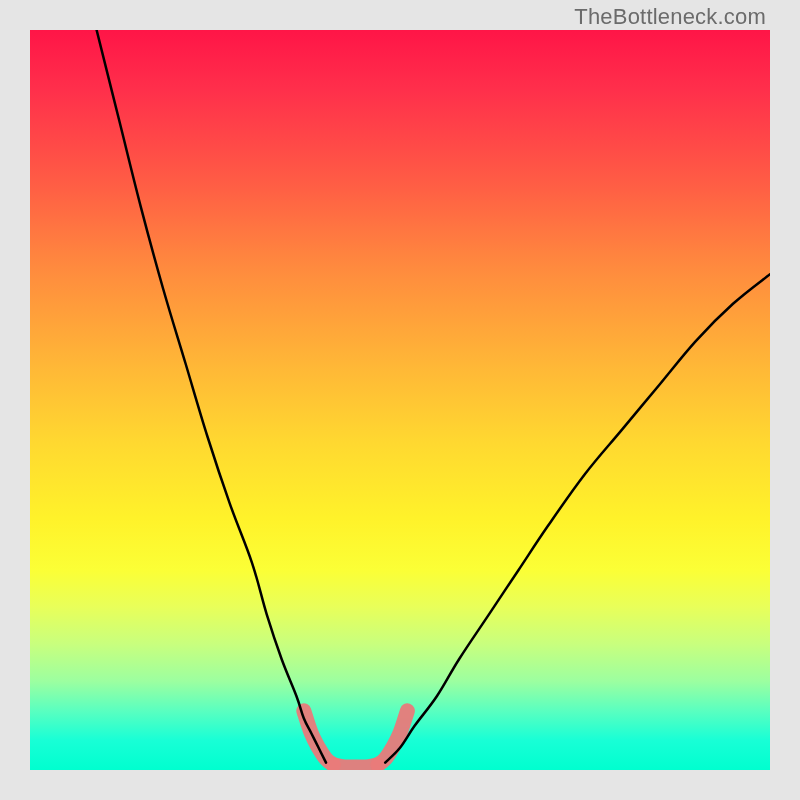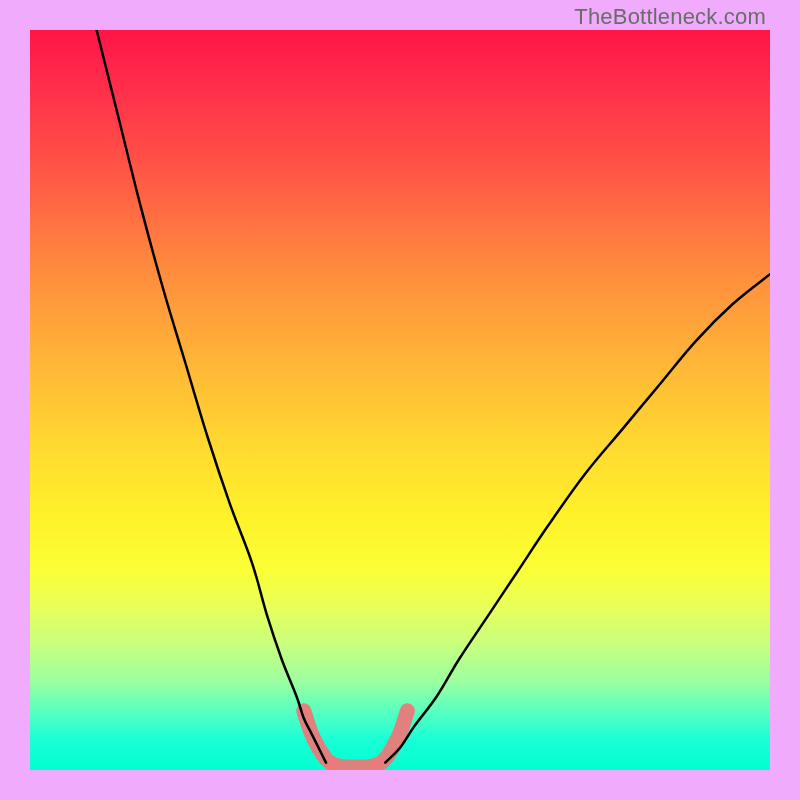--- a/index.html
+++ b/index.html
@@ -7,21 +7,21 @@
     padding: 0;
     width: 800px;
     height: 800px;
     background: #000;
     overflow: hidden;
     font-family: Arial, Helvetica, sans-serif;
   }
   .frame {
     position: absolute;
     inset: 0;
-    background: #f0abfc;
+    background: #e5e5e5;
   }
   .plot-area {
     position: absolute;
     left: 30px;
     top: 30px;
     width: 740px;
     height: 740px;
     overflow: hidden;
   }
   .gradient {

